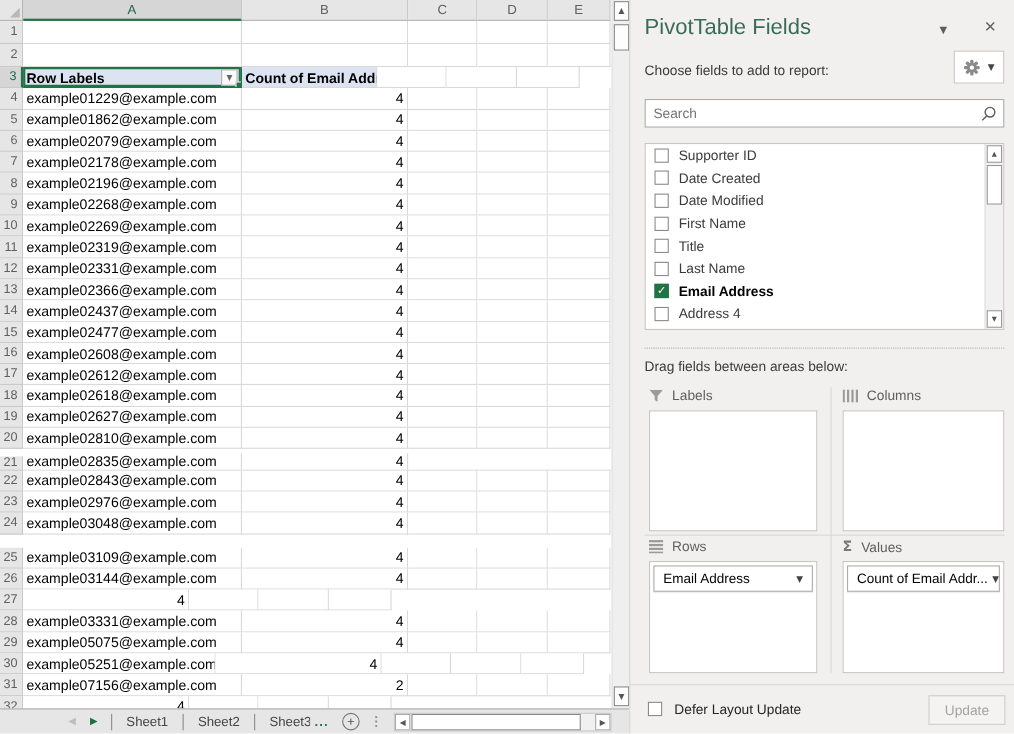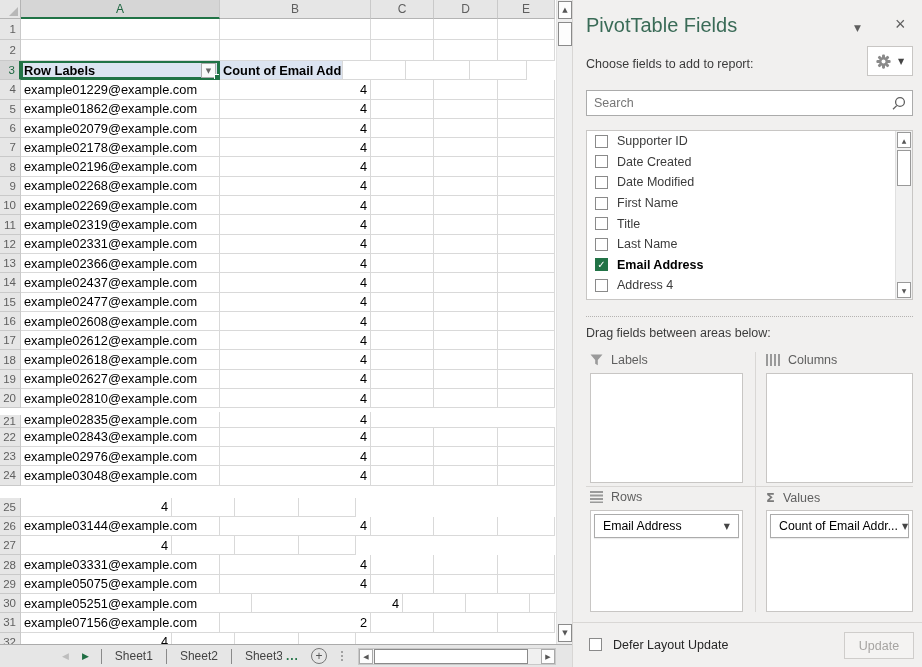--- a/index.html
+++ b/index.html
@@ -326,20 +326,21 @@
         <div class="grow" style="height: 19.3px;">
           <div class="rowhdr">24</div>
           <div class="cell" style="width: 199px;">example03048@example.com</div>
           <div class="cell num" style="width: 151px;">4</div>
           <div class="cell" style="width: 63px;"></div>
           <div class="cell" style="width: 64px;"></div>
           <div class="cell" style="width: 57px;"></div>
         </div>
         <div class="grow" style="height: 19.3px; margin-top: 12px;">
           <div class="rowhdr">25</div>
+          <div class="cell" style="width: 199px;">example03109@example.com</div>
           <div class="cell num" style="width: 151px;">4</div>
           <div class="cell" style="width: 63px;"></div>
           <div class="cell" style="width: 64px;"></div>
           <div class="cell" style="width: 57px;"></div>
         </div>
         <div class="grow" style="height: 19.3px;">
           <div class="rowhdr">26</div>
           <div class="cell" style="width: 199px;">example03144@example.com</div>
           <div class="cell num" style="width: 151px;">4</div>
           <div class="cell" style="width: 63px;"></div>
@@ -364,21 +365,21 @@
         <div class="grow" style="height: 19.3px;">
           <div class="rowhdr">29</div>
           <div class="cell" style="width: 199px;">example05075@example.com</div>
           <div class="cell num" style="width: 151px;">4</div>
           <div class="cell" style="width: 63px;"></div>
           <div class="cell" style="width: 64px;"></div>
           <div class="cell" style="width: 57px;"></div>
         </div>
         <div class="grow" style="height: 19.3px;">
           <div class="rowhdr">30</div>
-          <div class="cell" style="width: 231px;">example05251@example.com</div>
+          <div class="cell" style="width: 175px;">example05251@example.com</div>
           <div class="cell num" style="width: 151px;">4</div>
           <div class="cell" style="width: 63px;"></div>
           <div class="cell" style="width: 64px;"></div>
           <div class="cell" style="width: 57px;"></div>
         </div>
         <div class="grow" style="height: 19.3px;">
           <div class="rowhdr">31</div>
           <div class="cell" style="width: 199px;">example07156@example.com</div>
           <div class="cell num" style="width: 151px;">2</div>
           <div class="cell" style="width: 63px;"></div>

